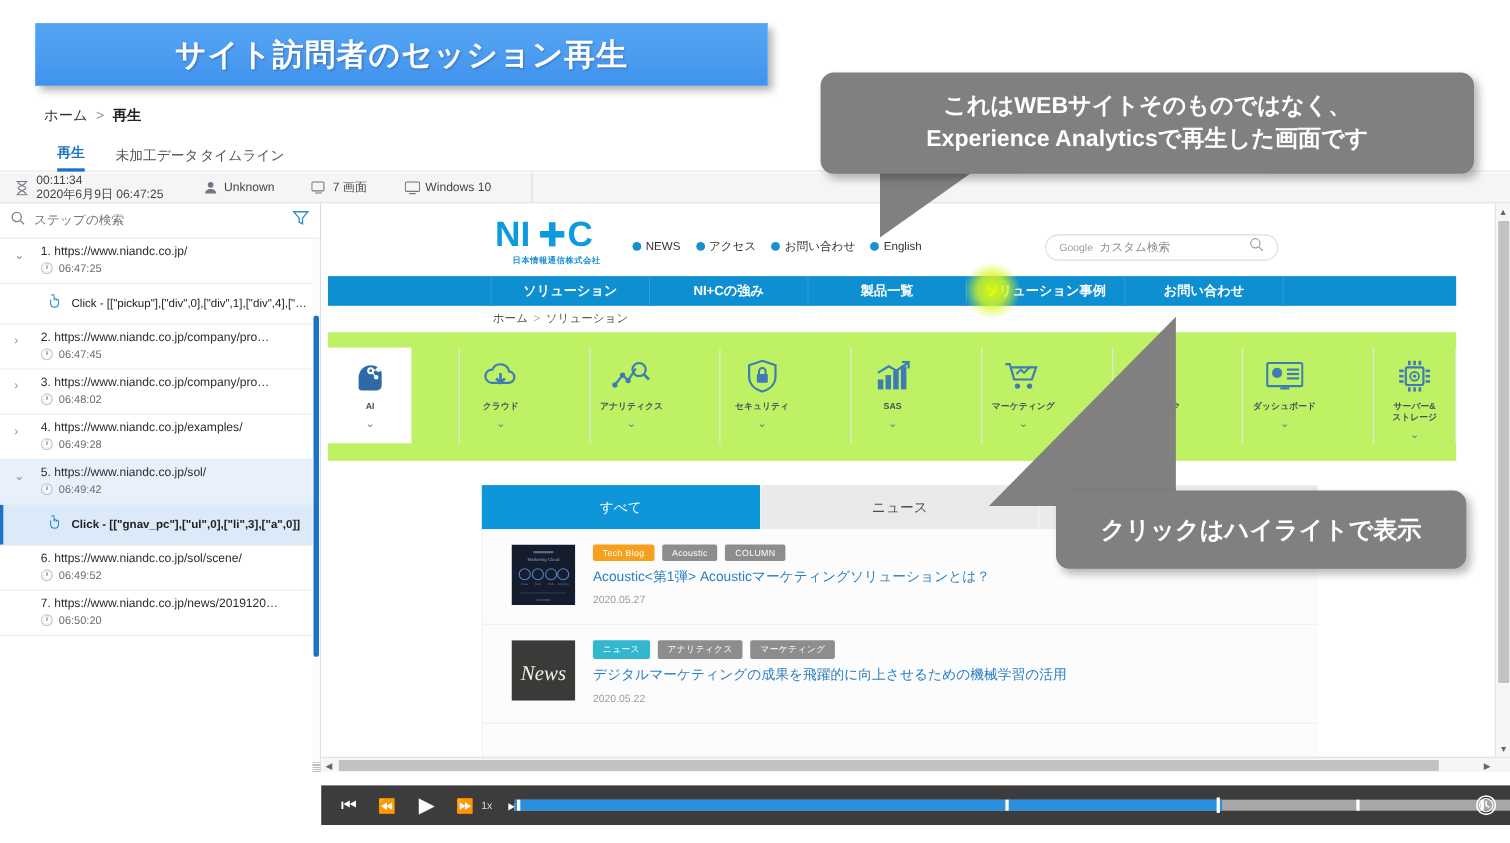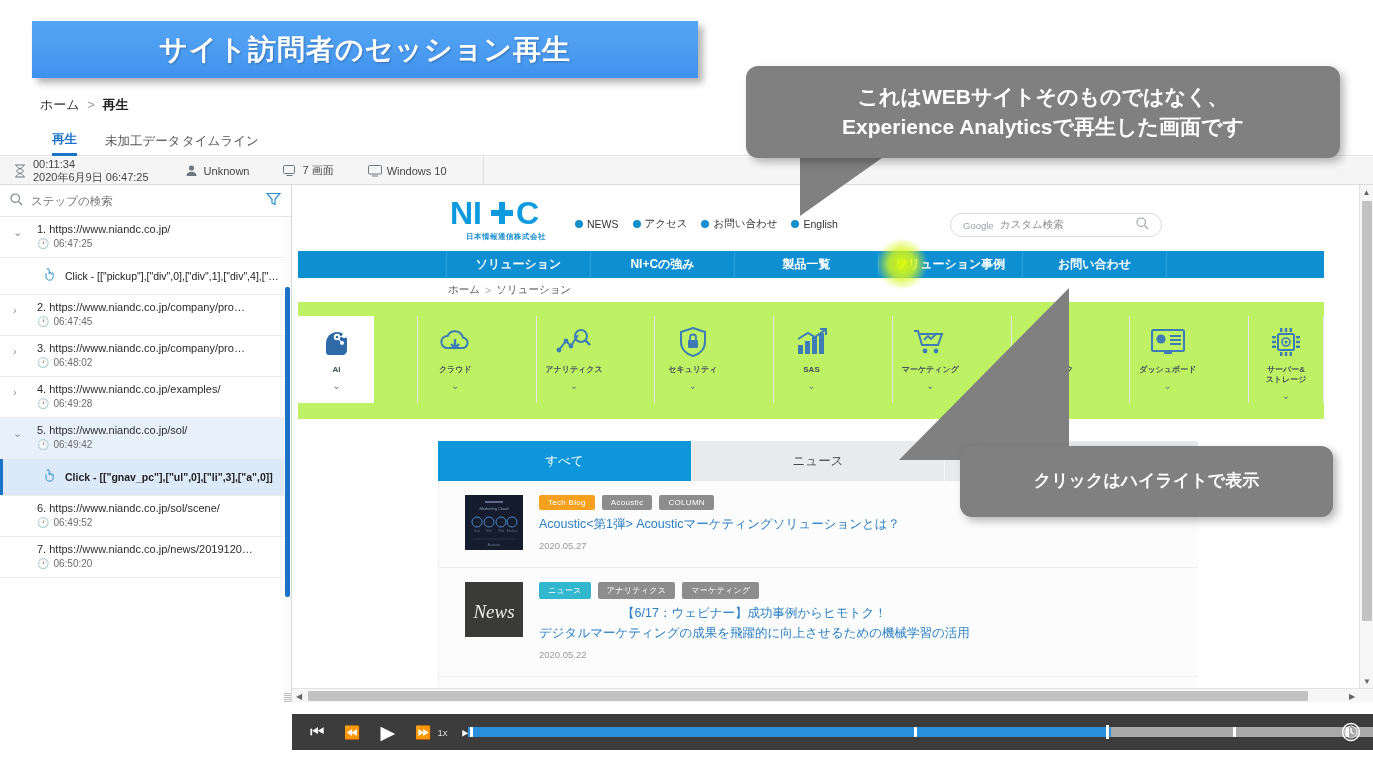--- a/index.html
+++ b/index.html
@@ -193,21 +193,21 @@
 
   
   .callout {
     position:absolute; background:#808080; border-radius:12px;
     color:#fff; font-weight:bold; text-align:center;
     box-shadow: 4px 4px 8px rgba(0,0,0,0.28);
     display:flex; align-items:center; justify-content:center;
   }
   .callout .l { line-height:1.42; }
   .co1 { left:746px; top:66px; width:594px; height:92px; font-size:21px; }
-  .co2 { left:960px; top:446px; width:373px; height:71px; font-size:17px; }
+  .co2 { left:960px; top:446px; width:373px; height:71px; font-size:22px; }
   .ptr { position:absolute; background:#808080; }
 </style>
 </head>
 <body>
 
 <div id="root">
 
   <div class="title-banner">
     <span>サイト訪問者のセッション再生</span>
   </div>
@@ -622,21 +622,20 @@
               <rect width="58" height="55" fill="#3a3a38"></rect>
               <text x="29" y="36" text-anchor="middle" font-size="19" fill="#efefe9" font-family="Liberation Serif, serif" font-style="italic">News</text>
             </svg>
           </div>
           <div>
             <div class="tags">
               <span class="tag cyan">ニュース</span>
               <span class="tag">アナリティクス</span>
               <span class="tag">マーケティング</span>
             </div>
-            <div class="atitle">【6/17：ウェビナー】成功事例からヒモトク！</div>
             <div class="atitle">デジタルマーケティングの成果を飛躍的に向上させるための機械学習の活用</div>
             <div class="adate">2020.05.22</div>
           </div>
         </div>
 
       </div>
     </div>
 
     <div class="vsb">
       <div class="arr">▲</div>

